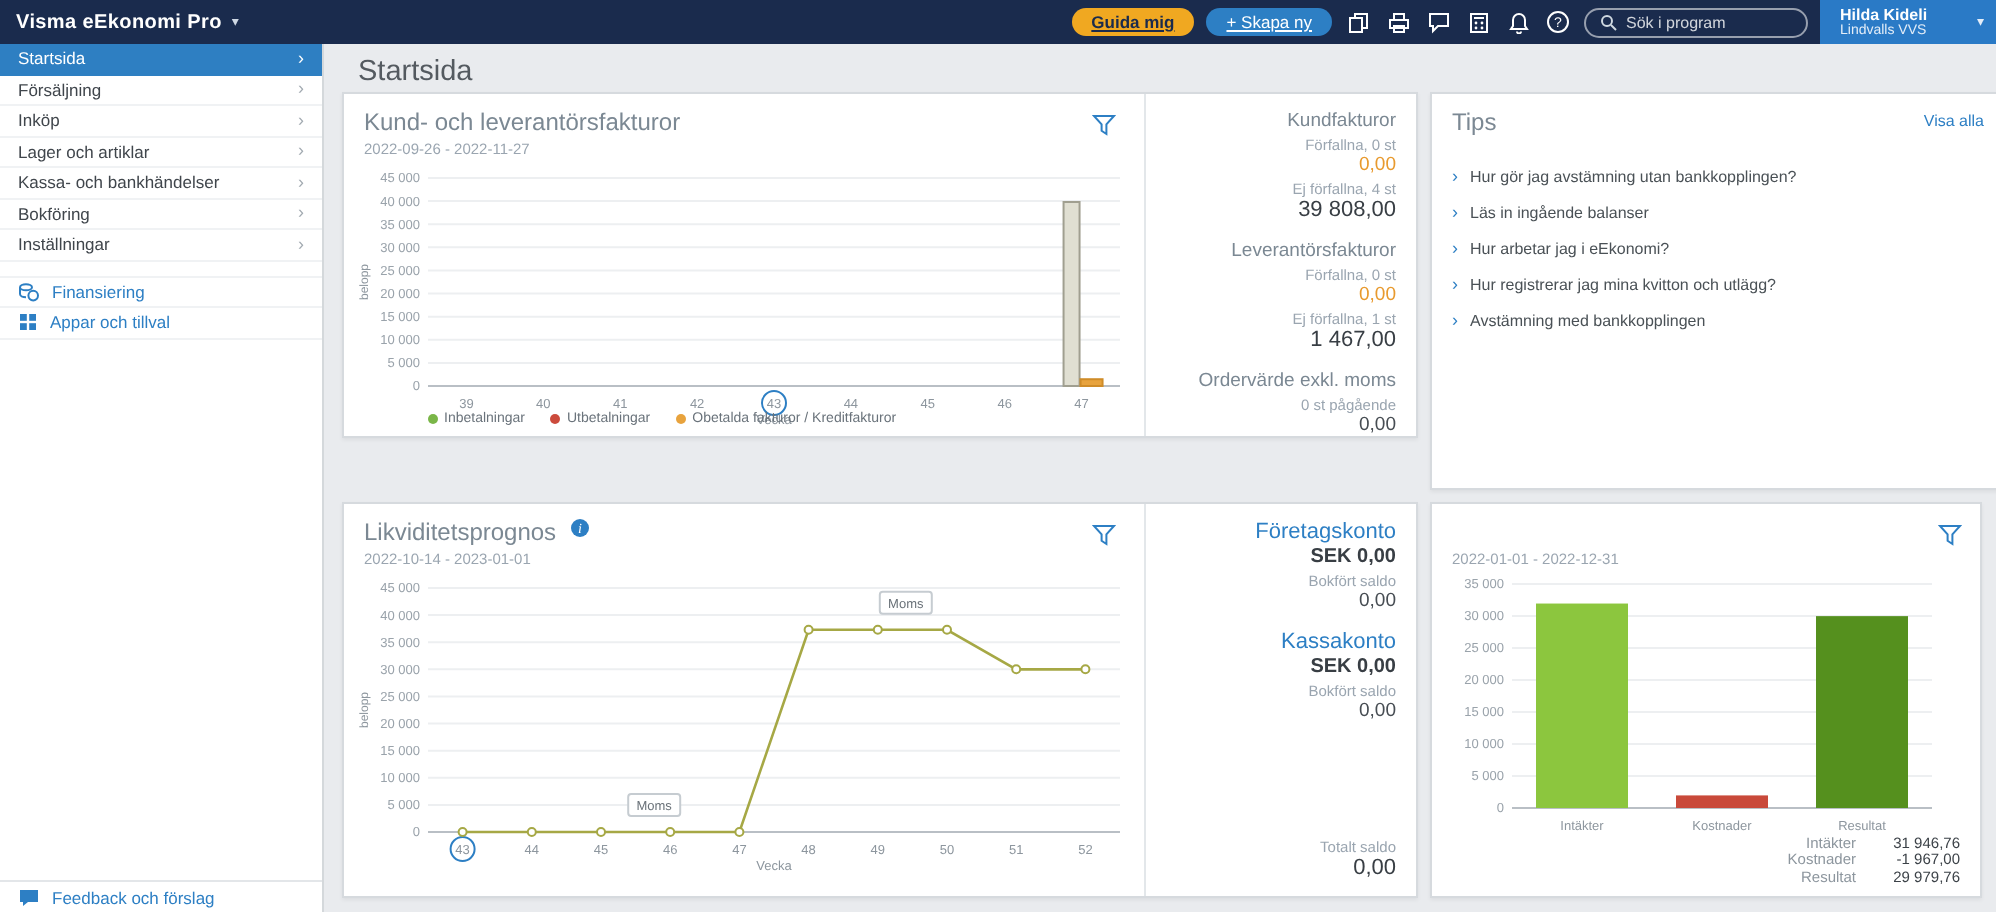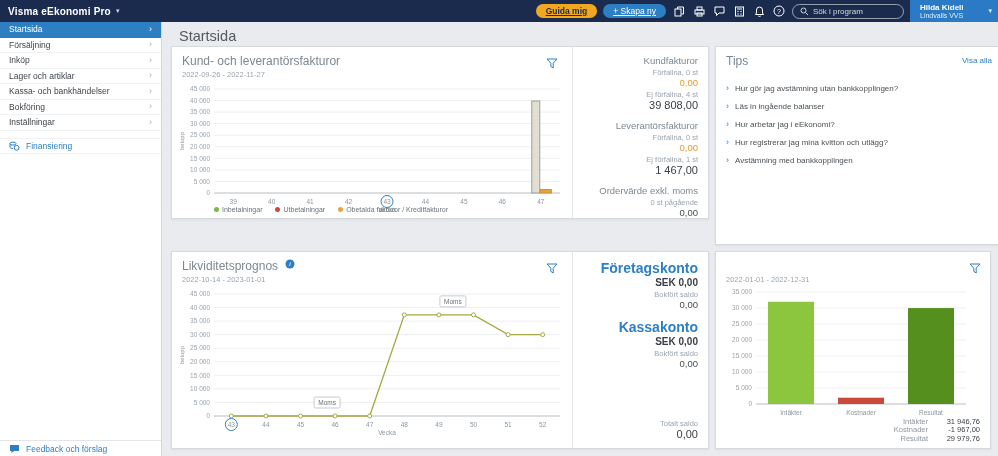--- a/index.html
+++ b/index.html
@@ -64,21 +64,21 @@
   .dot { width:5px; height:5px; border-radius:50%; display:inline-block; }
 
   .card-summary { position:absolute; right:0; top:0; bottom:0; width:136px; border-left:1px solid #e3e7ea;
                   padding:8px 10px; text-align:right; }
   .sum-group { margin-bottom:9px; }
   .sum-title { font-size:9.5px; color:#7b8893; margin-bottom:2px; }
   .sum-label { font-size:7.5px; color:#9aa5b0; margin-top:2px; }
   .sum-val { font-size:9.5px; color:#474d53; }
   .sum-val.orange { color:#e89a2e; }
   .sum-val.big { font-size:11px; color:#383e44; }
-  .acct-link { display:block; font-size:14px; color:#2d7fc4; cursor:pointer; text-decoration:none;font-weight:bold; }
+  .acct-link { display:block; font-size:11px; color:#2d7fc4; cursor:pointer; text-decoration:none; }
   .acct-amount { font-size:10px; font-weight:bold; color:#383e44; margin-top:1px; }
   .sum-total { position:absolute; right:10px; bottom:8px; text-align:right; }
 
   
   .show-all { position:absolute; right:10px; top:9px; font-size:8px; color:#2d7fc4; cursor:pointer; }
   .tips-list { position:absolute; top:32px; left:0; right:0; }
   .tips-item { display:flex; align-items:flex-start; gap:6px; padding:4.5px 10px; font-size:8px; color:#4a5156; cursor:pointer; }
   .tips-chev { color:#2d7fc4; font-size:9px; line-height:9px; }
 
   
@@ -187,20 +187,31 @@
   </div>
   <div class="side-link first">
     <span class="icon">
       <svg width="11" height="10" viewBox="0 0 11 10">
             <ellipse cx="4" cy="2.6" rx="3" ry="1.5" fill="none" stroke="#2d7fc4"></ellipse>
             <path d="M1 2.6v3.4c0 .9 1.3 1.6 3 1.6" fill="none" stroke="#2d7fc4"></path>
             <circle cx="7.6" cy="6.8" r="2.4" fill="#fff" stroke="#2d7fc4"></circle>
           </svg>
     </span>
     <span>Finansiering</span>
+  </div>
+  <div class="side-link">
+    <span class="icon">
+      <svg width="10" height="10" viewBox="0 0 10 10">
+            <rect x="1" y="1" width="3.4" height="3.4" fill="#2d7fc4"></rect>
+            <rect x="5.6" y="1" width="3.4" height="3.4" fill="#2d7fc4"></rect>
+            <rect x="1" y="5.6" width="3.4" height="3.4" fill="#2d7fc4"></rect>
+            <rect x="5.6" y="5.6" width="3.4" height="3.4" fill="#2d7fc4"></rect>
+          </svg>
+    </span>
+    <span>Appar och tillval</span>
   </div>
   <div class="feedback">
     <span class="icon">
       <svg width="11" height="10" viewBox="0 0 11 10">
             <path d="M1 1h9v6H5L2.5 9V7H1z" fill="#2d7fc4"></path>
           </svg>
     </span>
     <span>Feedback och förslag</span>
   </div>
 </nav>

